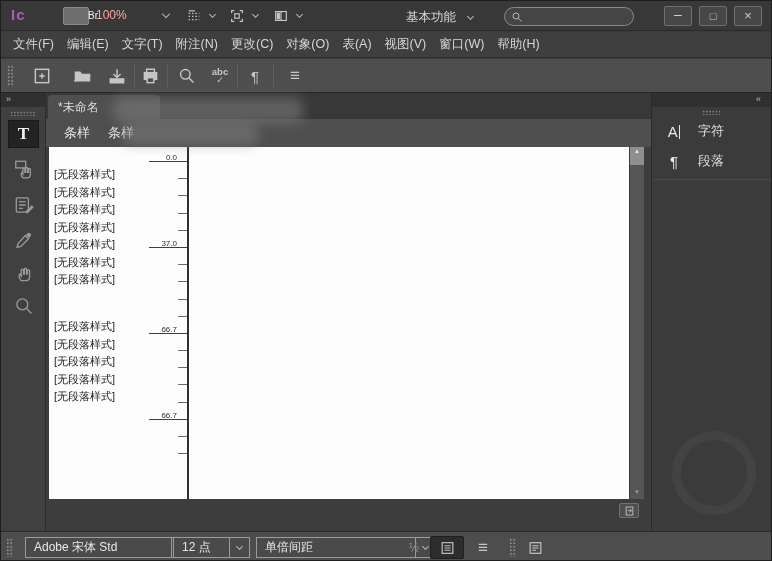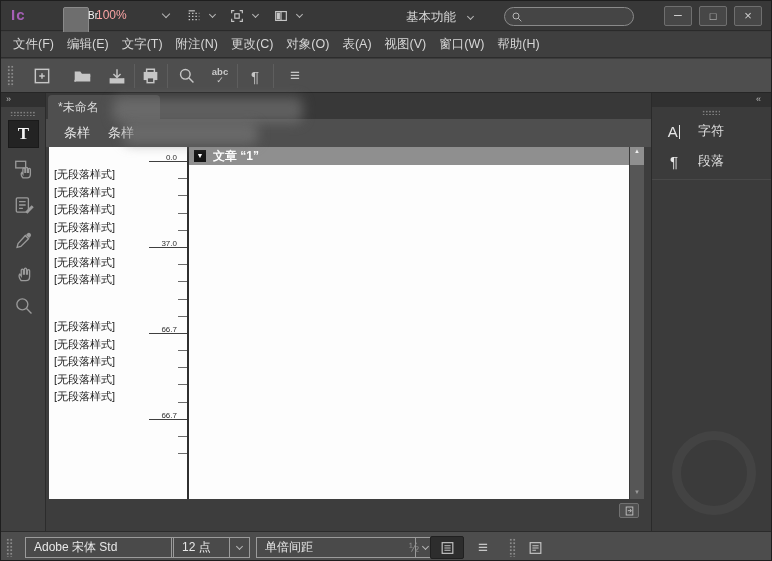--- a/index.html
+++ b/index.html
@@ -4,21 +4,21 @@
 <style>
   * { margin:0; padding:0; box-sizing:border-box; }
   html,body { background:#222; }
   body { font-family:"Liberation Sans","DejaVu Sans",sans-serif; }
   .app { position:relative; width:772px; height:561px; background:#3c3c3c; overflow:hidden;
          border:1px solid #1e1e1e; color:#d4d4d4; }
 
   
   .titlebar { position:absolute; left:0; top:0; width:772px; height:30px; background:#383838; border-bottom:1px solid #2a2a2a; }
   .logo { position:absolute; left:10px; top:5px; font-size:15px; font-weight:bold; color:#a55fb5; letter-spacing:1px; }
-  .br-btn { position:absolute; left:62px; top:6px; width:22px; height:31px; background:#6e6e6e; border:1px solid #8a8a8a;
+  .br-btn { position:absolute; left:62px; top:6px; width:22px; height:18px; background:#6e6e6e; border:1px solid #8a8a8a;
             border-radius:2px; color:#f2f2f2; font-size:10px; text-align:center; line-height:16px;padding-left:24px; }
   .zoomctl { position:absolute; left:95px; top:7px; display:flex; align-items:center; gap:36px; color:#fca5a5; font-size:12px; }
   .chev { width:6px; height:6px; border-right:1.4px solid #b5b5b5; border-bottom:1.4px solid #b5b5b5;
           transform:rotate(45deg); display:inline-block; margin-top:-3px; }
   .chev.sm { width:5px; height:5px; }
   .icon-dd { position:absolute; top:6px; height:18px; display:flex; align-items:center; gap:7px; }
   .workspace { position:absolute; left:405px; top:8px; display:flex; align-items:center; gap:12px; font-size:12.5px; color:#d8d8d8; }
   .searchbox { position:absolute; left:503px; top:6px; width:130px; height:19px; background:#454545;
                border:1px solid #8a8a8a; border-radius:10px; display:flex; align-items:center; padding:0 6px; gap:4px; }
   .searchbox input { background:transparent; border:none; outline:none; color:#ddd; font-size:11px; width:96px; }
@@ -381,26 +381,20 @@
             </div>
 
             <div class="tick">
               <span class="tlbl"></span>
               <i class="tline"></i>
             </div>
           </div>
       </div>
       <div class="coldiv"></div>
 
-      <div class="main">
-        <div class="storyhead">
-          <span class="tri-box">▼</span>
-          <span class="storytitle">文章 “1”</span>
-        </div>
-      </div>
 
       <div class="scroll">
         <div class="up">▲</div>
         <div class="dn">▼</div>
       </div>
     </div>
 
     <div class="pagebtn">
       <svg class="ic" width="13" height="12" viewBox="0 0 18 18">
         <rect x="4" y="3" width="10" height="12"></rect>

